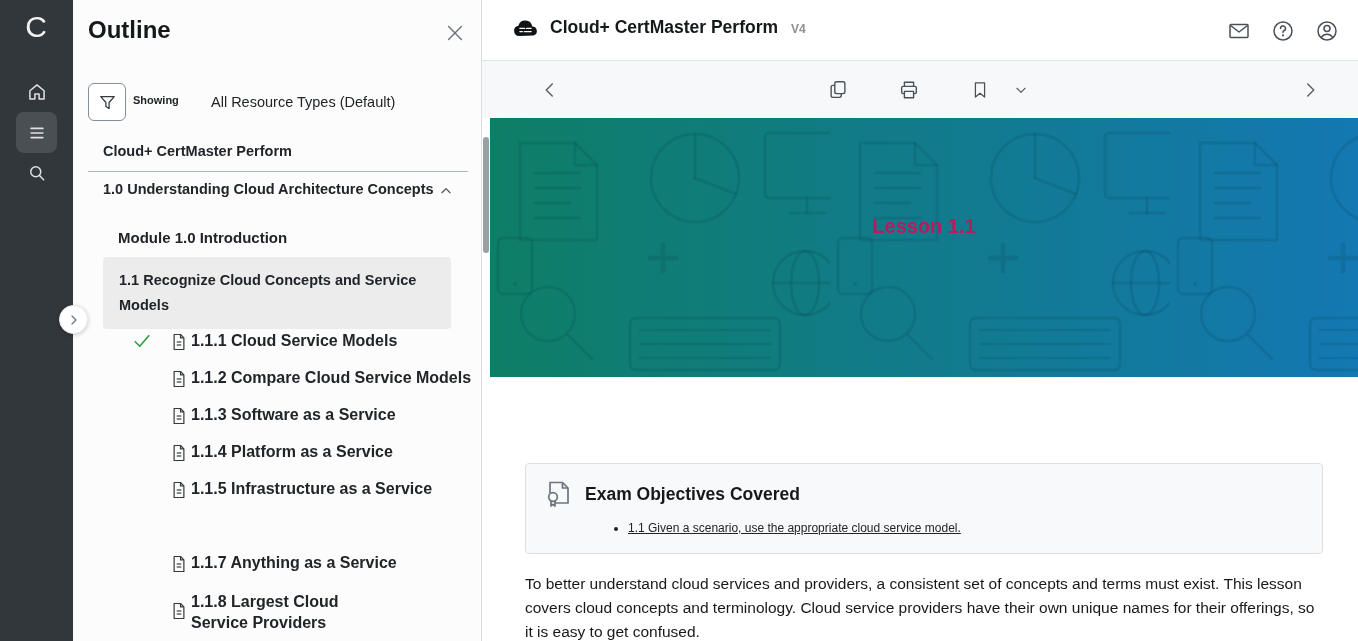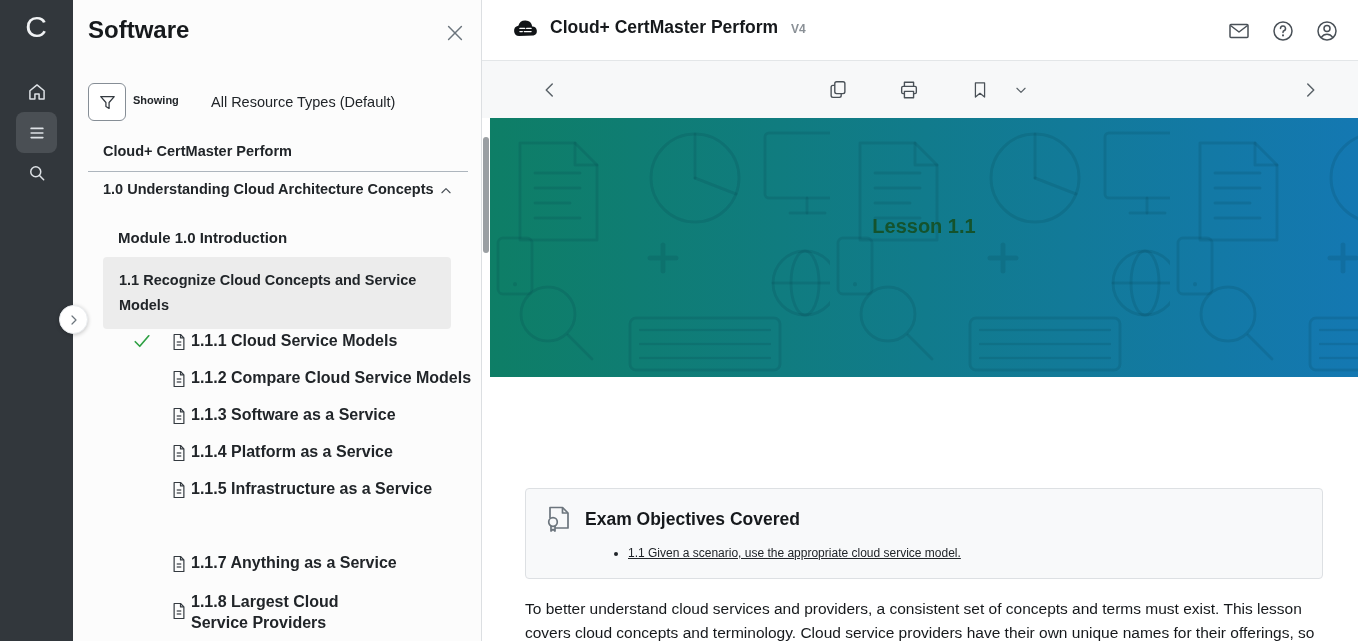--- a/index.html
+++ b/index.html
@@ -54,28 +54,28 @@
   .header-icons { position:absolute; right:18px; top:18px; display:flex; gap:18px; }
   .hicon { width:26px; height:26px; display:flex; align-items:center; justify-content:center; cursor:pointer; }
 
   .toolbar { position:relative; height:57px; background:#f7f8f9; }
   .ticon { position:absolute; top:16px; width:26px; height:26px; display:flex; align-items:center; justify-content:center; cursor:pointer; }
 
   
   .banner { position:relative; margin-left:8px; height:259px; overflow:hidden;
             display:flex; flex-direction:column; align-items:center; justify-content:center; }
   .banner-bg { position:absolute; inset:0; }
-  .banner-text { position:relative; text-align:right; color:#14532d; margin-top:-13px; }
+  .banner-text { position:relative; text-align:right; color:#be185d; margin-top:-13px; }
   .banner-lesson { font-size:20px; font-weight:700; margin-bottom:29px; }
   .banner-title { font-size:31px; font-weight:700; letter-spacing:.2px; }
 
   
   .content { padding:86px 35px 0 43px; background:#fff; }
   .objectives-box { width:798px; background:#f8f9fa; border:1px solid #dde0e3; border-radius:4px;
-                    padding:16px 20px 16px 20px;margin-top:25px; }
+                    padding:16px 20px 16px 20px; }
   .obj-head { display:flex; align-items:center; gap:13px; }
   .obj-title { font-size:17.5px; font-weight:700; color:#16191c; }
   .obj-list { margin-top:11px; padding-left:82px; list-style:disc; }
   .obj-list li { font-size:12px; color:#212529; line-height:1.5;text-decoration:underline; }
   .body-paragraph { width:798px; margin-top:18px; font-size:15.5px; line-height:1.55; color:#16191c;
                     font-stretch:condensed; }
 </style>
 </head>
 <body>
 
@@ -103,21 +103,21 @@
     </div>
   </div>
 
   <div class="expander">
     <svg width="12" height="12" viewBox="0 0 24 24" fill="none" stroke="#6c757d" stroke-width="2.4" stroke-linecap="round" stroke-linejoin="round">
       <polyline points="8,4 16,12 8,20"></polyline>
     </svg>
   </div>
 
   <div class="sidebar">
-    <div class="outline-title">Software</div>
+    <div class="outline-title">Outline</div>
     <div class="outline-close">
       <svg width="22" height="22" viewBox="0 0 24 24" fill="none" stroke="#6c757d" stroke-width="1.6" stroke-linecap="round">
         <line x1="5" y1="5" x2="19" y2="19"></line>
           <line x1="19" y1="5" x2="5" y2="19"></line>
       </svg>
     </div>
 
     <div class="filter-btn">
       <svg width="19" height="19" viewBox="0 0 24 24" fill="none" stroke="#343a40" stroke-width="1.6" stroke-linejoin="round">
         <path d="M3.5 4.5 H20.5 L14 12 V19.5 L10 17 V12 Z"></path>

